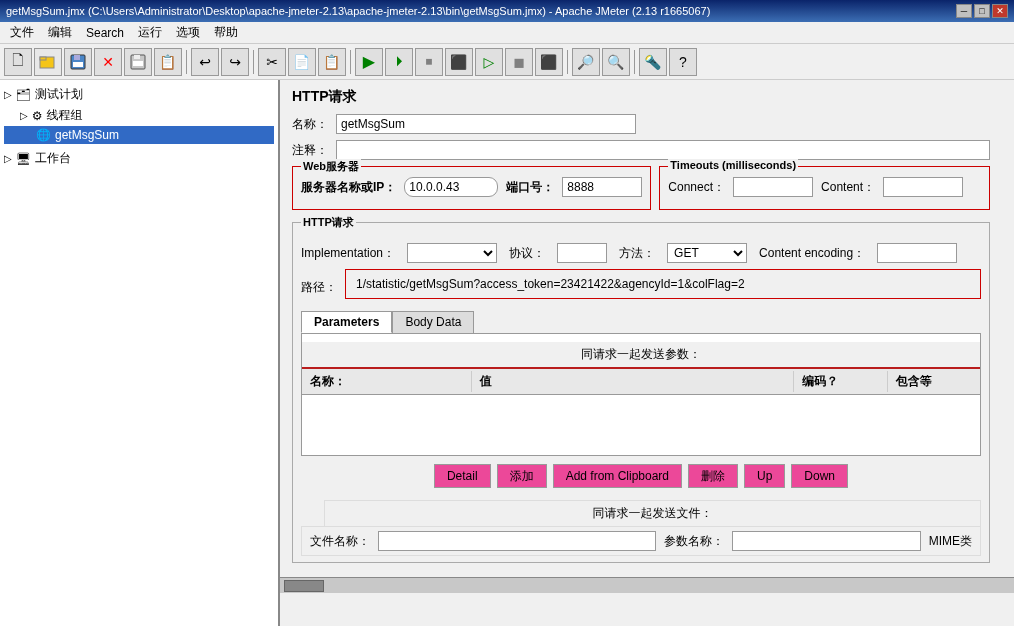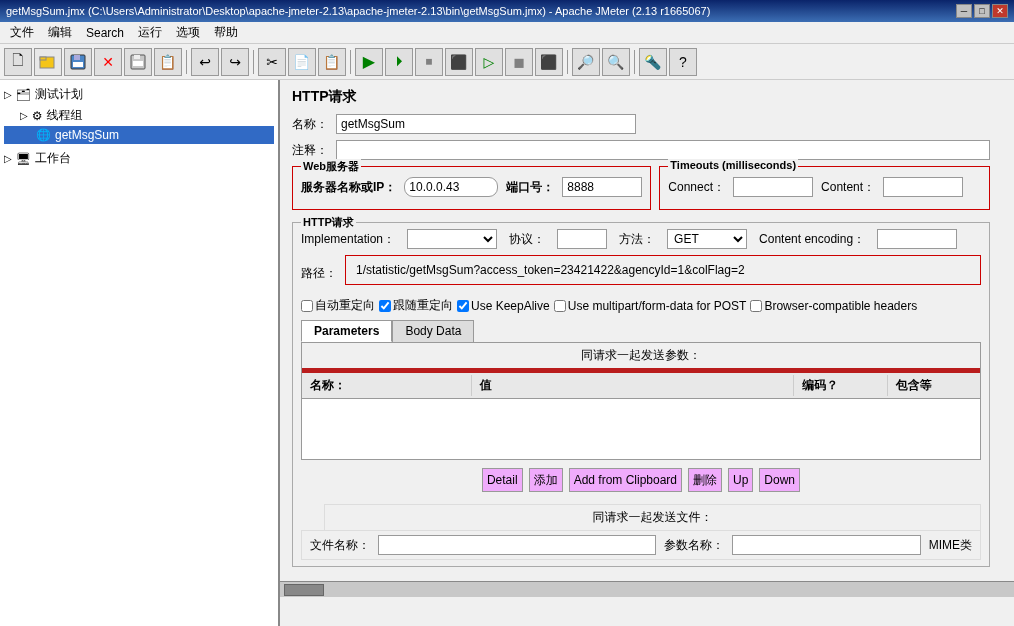--- a/index.html
+++ b/index.html
@@ -194,32 +194,33 @@
       padding: 2px 8px;
       border-right: 1px solid #ccc;
       font-weight: bold;
     }
     .table-header-cell:last-child { border-right: none; }
 
     .send-params-title {
       text-align: center;
       padding: 4px;
       background: #f0f0f0;
-      border-bottom: 5px solid #b91c1c;
-      font-size: 12px;
+      border-bottom: 2px solid #b91c1c;
+      font-size: 12px;
+      margin-top: 8px;
     }
 
     
     .btn-row {
       display: flex; gap: 6px; justify-content: center;
       padding: 8px;
     }
     .action-btn {
-      padding: 3px 4px;
-      background: #f0abfc;
+      padding: 3px 12px;
+      background: #ec4899;
       border: 1px solid #999;
       cursor: pointer;
       font-size: 12px;
       height: 24px;
     }
 
     
     .files-section {
       margin-top: 4px;
     }
@@ -379,21 +380,21 @@
             <input type="text" class="form-input" style="width: 80px;" value="">
             <span class="form-label">Content：</span>
             <input type="text" class="form-input" style="width: 80px;" value="">
           </div>
         </div>
       </div>
 
       <div class="http-inner-box">
         <span class="box-label">HTTP请求</span>
 
-        <div class="form-row" style="margin-top:0; flex-wrap:wrap; gap:12px;">
+        <div class="form-row" style="margin-top:14px; flex-wrap:wrap; gap:12px;">
           <span class="form-label">Implementation：</span>
           <select class="select-input" style="width:90px;">
             <option value=""></option>
           </select>
           <span class="form-label">协议：</span>
           <input type="text" class="form-input" style="width: 50px;" value="">
           <span class="form-label">方法：</span>
           <select class="select-input" style="width:80px;">
             <option value="GET">GET</option>
             <option value="POST">POST</option>
@@ -402,37 +403,20 @@
           <input type="text" class="form-input" style="width: 80px;" value="">
         </div>
 
         <div class="form-row">
           <span class="form-label">路径：</span>
           <div class="path-box" style="flex:1;">
             <input type="text" class="form-input" style="width: 100%; border: none; background: transparent;" value="1/statistic/getMsgSum?access_token=23421422&amp;agencyId=1&amp;colFlag=2">
           </div>
         </div>
 
-        <div class="form-row" style="flex-wrap:wrap; gap:4px;">
-          <label class="checkbox-label">
-            <input type="checkbox" style=""> 自动重定向
-          </label>
-          <label class="checkbox-label">
-            <input type="checkbox" checked="" style=""> 跟随重定向
-          </label>
-          <label class="checkbox-label">
-            <input type="checkbox" checked="" style=""> Use KeepAlive
-          </label>
-          <label class="checkbox-label">
-            <input type="checkbox" style=""> Use multipart/form-data for POST
-          </label>
-          <label class="checkbox-label">
-            <input type="checkbox" style=""> Browser-compatible headers
-          </label>
-        </div>
 
         <div class="tab-bar" style="margin-top:6px;">
           <div class="tab active">Parameters</div>
           <div class="tab">Body Data</div>
         </div>
 
         <div class="table-area">
           <div class="send-params-title">同请求一起发送参数：</div>
           <div class="table-header">
             <div class="table-header-cell" style="flex:2;">名称：</div>

